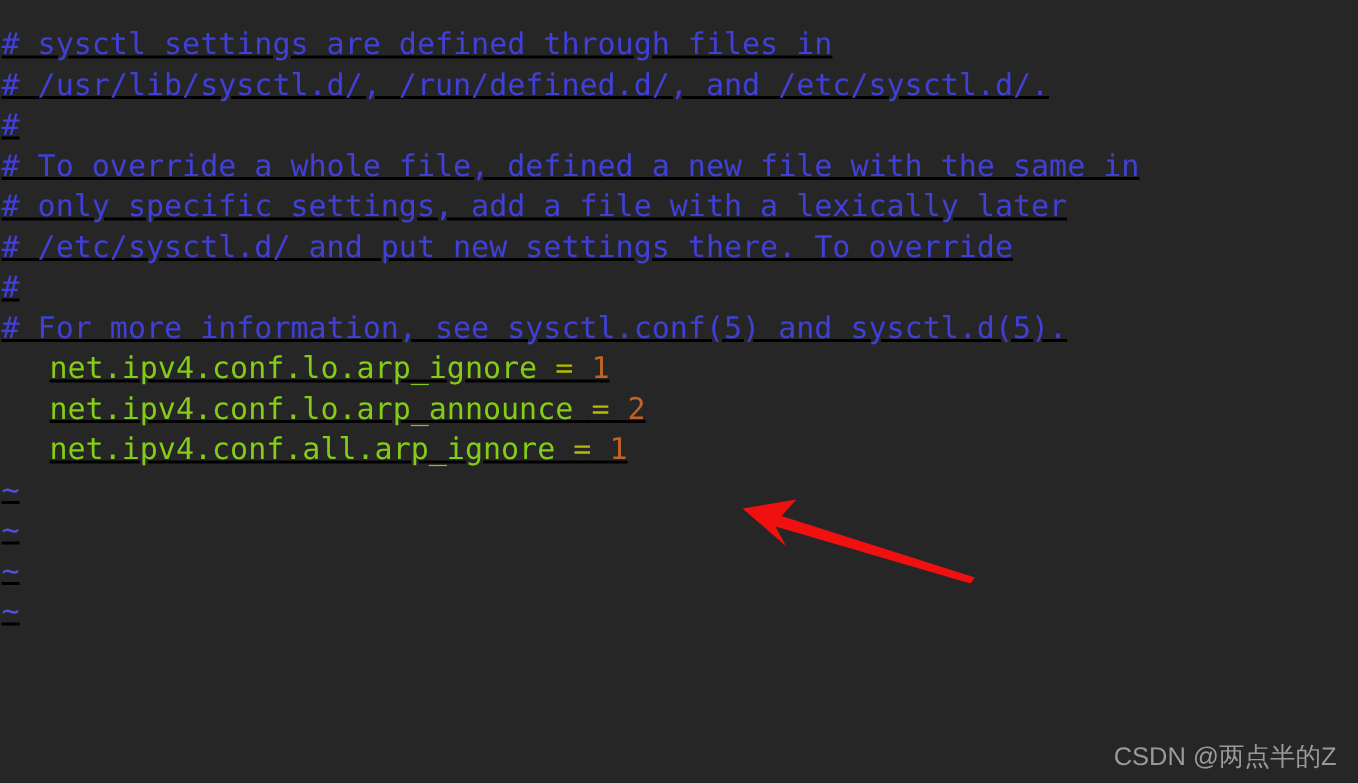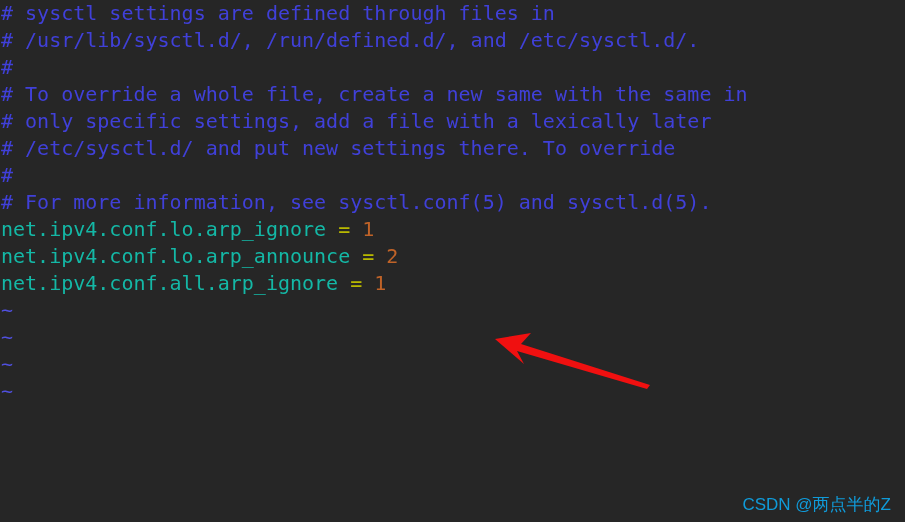--- a/index.html
+++ b/index.html
@@ -15,34 +15,35 @@
     overflow: hidden;
     font-family: "DejaVu Sans Mono", "Liberation Mono", monospace;
     font-size: 20px;
     line-height: 27px;
     letter-spacing: 0px;
     -webkit-font-smoothing: antialiased;
   }
   #buffer {
     position: absolute;
     left: 0;
-    top: 0;
+    top: 16px;
     width: 905px;
+    text-decoration: underline;
   }
   .line {
     height: 27px;
     white-space: pre;
     padding-left: 1px;
     font-size: 20px;
     line-height: 27px;
     overflow: hidden;
   }
   .comment { color: #4040d9; }
   .tilde   { color: #5050e0; }
-  .key     { color: #14b8a6; }
+  .key     { color: #84cc16; padding-left: 32px; }
   .eq      { color: #b8b800; }
   .val     { color: #c06328; }
 
   #statusline {
     position: absolute;
     left: 0;
     bottom: 0;
     height: 30px;
     width: 905px;
     white-space: pre;
@@ -59,39 +60,39 @@
     top: 0;
     width: 905px;
     height: 522px;
     pointer-events: none;
   }
 
   #watermark {
     position: absolute;
     right: 14px;
     bottom: 6px;
-    color: #0ea5e9;
+    color: #a3a3a3;
     font-family: "Liberation Sans", "DejaVu Sans", sans-serif;
     font-size: 17px;
     line-height: 22px;
     white-space: pre;
     opacity: 0.92;
     margin-left: 48px;
   }
 </style>
 </head>
 <body>
 
 <div id="terminal">
 
   <div id="buffer">
       <div class="line"><span class="comment"># sysctl settings are defined through files in</span></div>
       <div class="line"><span class="comment"># /usr/lib/sysctl.d/, /run/defined.d/, and /etc/sysctl.d/.</span></div>
       <div class="line"><span class="comment">#</span></div>
-      <div class="line"><span class="comment"># To override a whole file, create a new same with the same in</span></div>
+      <div class="line"><span class="comment"># To override a whole file, defined a new file with the same in</span></div>
       <div class="line"><span class="comment"># only specific settings, add a file with a lexically later</span></div>
       <div class="line"><span class="comment"># /etc/sysctl.d/ and put new settings there. To override</span></div>
       <div class="line"><span class="comment">#</span></div>
       <div class="line"><span class="comment"># For more information, see sysctl.conf(5) and sysctl.d(5).</span></div>
       <div class="line"><span class="key">net.ipv4.conf.lo.arp_ignore</span> <span class="eq">=</span> <span class="val">1</span></div>
       <div class="line"><span class="key">net.ipv4.conf.lo.arp_announce</span> <span class="eq">=</span> <span class="val">2</span></div>
       <div class="line"><span class="key">net.ipv4.conf.all.arp_ignore</span> <span class="eq">=</span> <span class="val">1</span></div>
       <div class="line"><span class="tilde">~</span></div>
       <div class="line"><span class="tilde">~</span></div>
       <div class="line"><span class="tilde">~</span></div>

